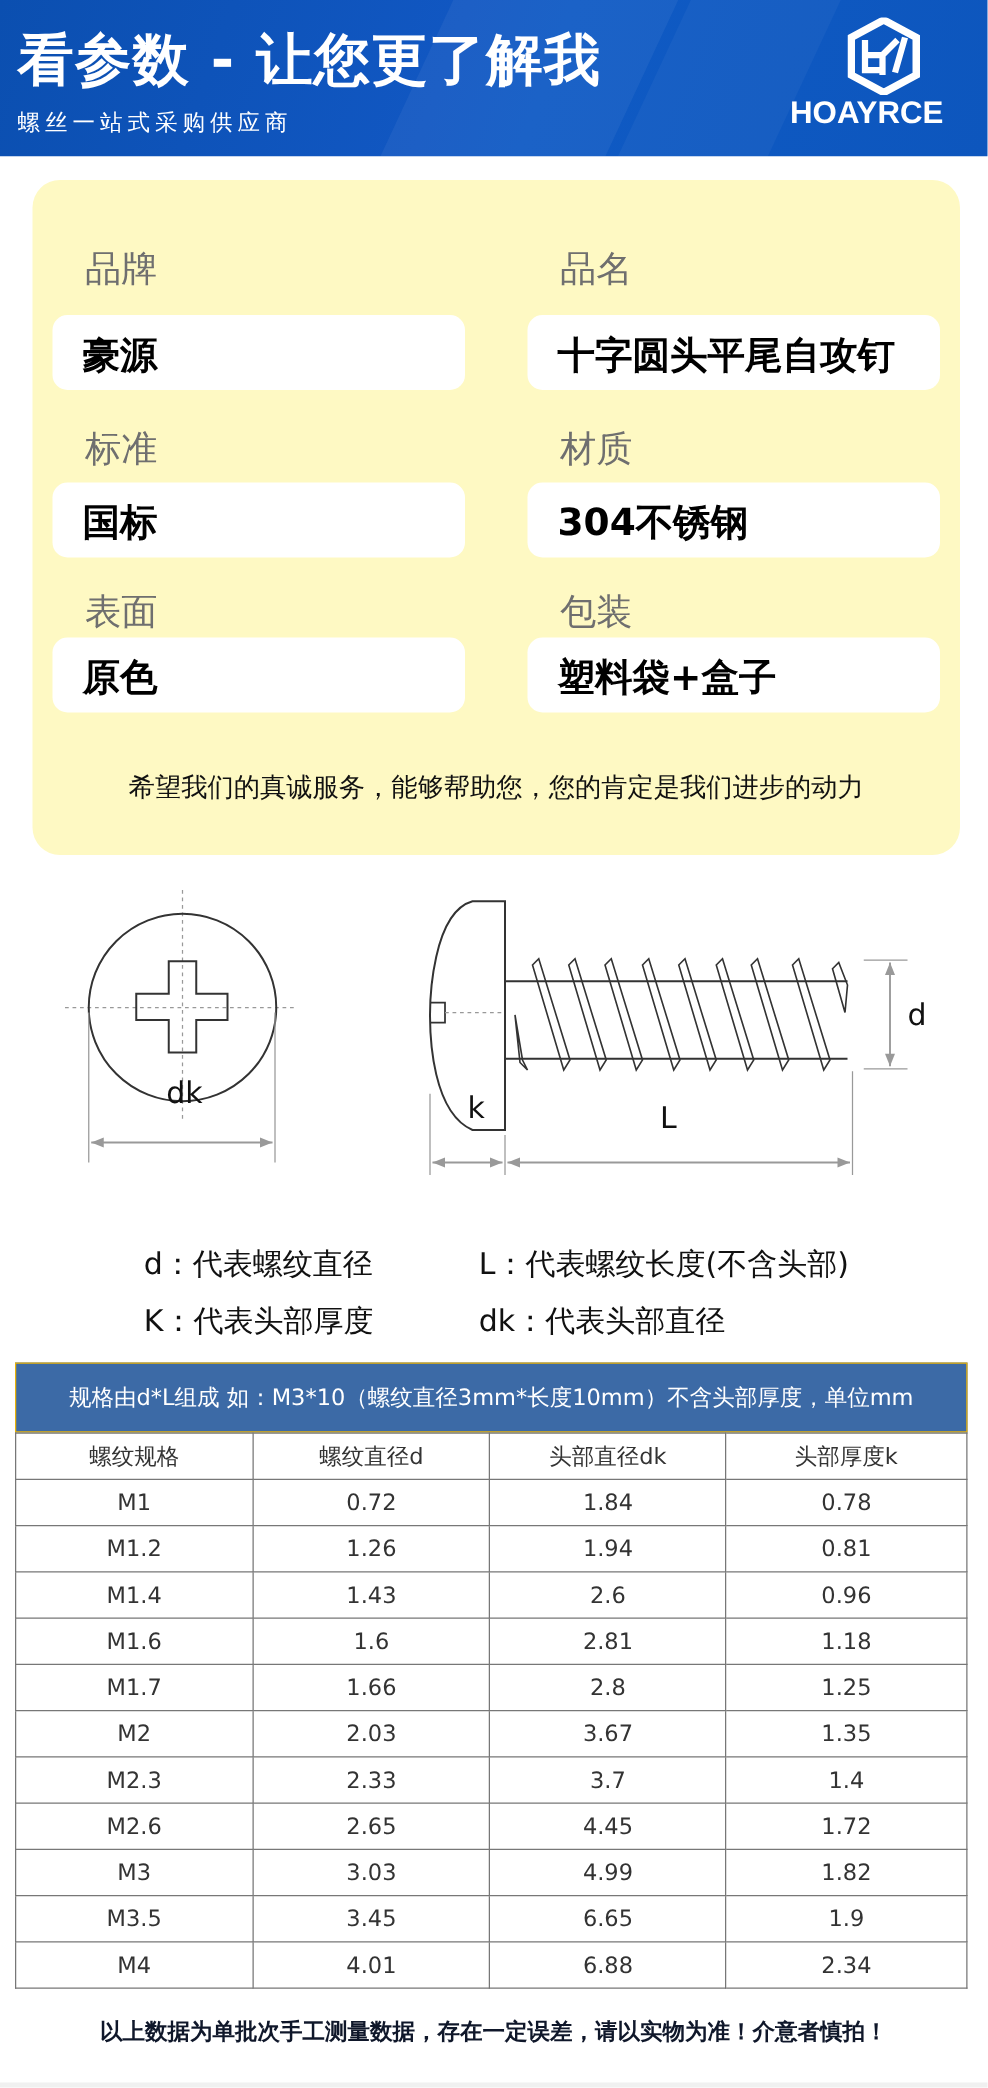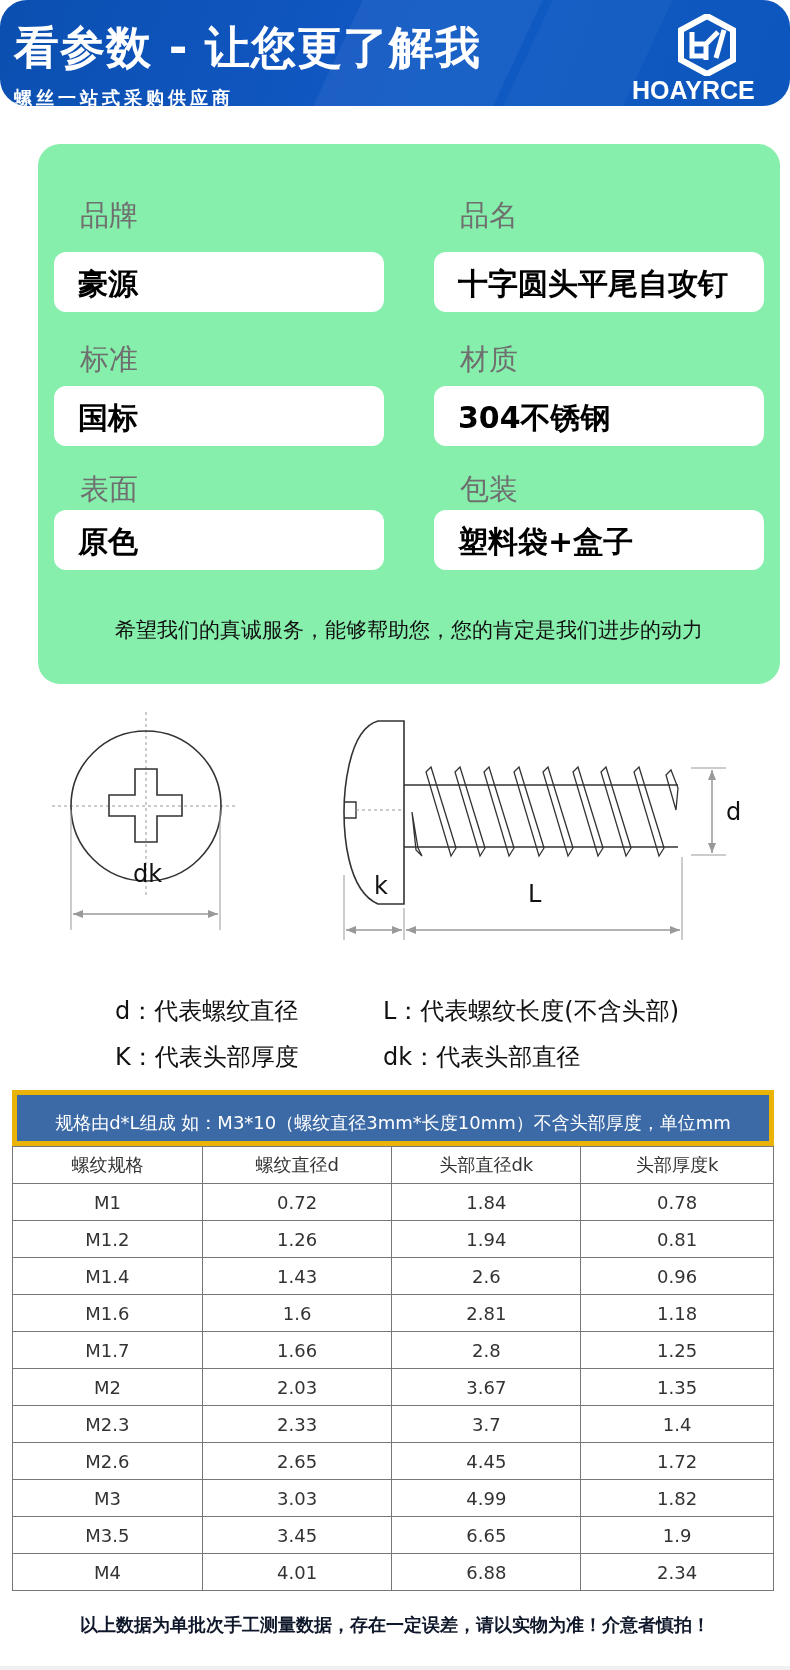--- a/index.html
+++ b/index.html
@@ -1,47 +1,47 @@
 <!DOCTYPE html>
 <html><head>
 <meta charset="utf-8">
 <style>
   * { box-sizing: border-box; margin: 0; padding: 0; }
   body { width: 790px; height: 1670px; background: #ffffff; font-family: "DejaVu Sans", "Liberation Sans", sans-serif; position: relative; overflow: hidden; }
 
   
-  .banner { position: absolute; left: 0; top: 0; width: 790px; height: 106px;
-    background: linear-gradient(110deg, #0b4fb0 0%, #1157c2 45%, #0f5ac4 55%, #0d56bd 100%); overflow: hidden; border-radius: 27px; }
+  .banner { position: absolute; left: 0; top: 0; width: 790px; height: 125px;
+    background: linear-gradient(110deg, #0b4fb0 0%, #1157c2 45%, #0f5ac4 55%, #0d56bd 100%); overflow: hidden; }
   .banner::before { content: ""; position: absolute; left: 330px; top: -40px; width: 180px; height: 220px;
     background: rgba(255,255,255,0.05); transform: skewX(-25deg); }
   .banner::after { content: ""; position: absolute; left: 520px; top: -40px; width: 120px; height: 220px;
     background: rgba(255,255,255,0.04); transform: skewX(-25deg); }
   .banner-title { position: absolute; left: 14px; top: 18px; color: #fff; font-size: 45px; font-weight: bold; letter-spacing: 1px; white-space: nowrap; }
-  .banner-sub { position: absolute; left: 14px; top: 86px; color: #fff; font-size: 18px; font-weight: bold; letter-spacing: 4px; white-space: nowrap; }
+  .banner-sub { position: absolute; left: 14px; top: 86px; color: #fff; font-size: 18px; font-weight: normal; letter-spacing: 4px; white-space: nowrap; }
   .logo { position: absolute; left: 632px; top: 14px; width: 150px; height: 100px; }
   .logo svg { position: absolute; left: 46px; top: 0; }
   .logo-text { position: absolute; left: 0; top: 62px; width: 150px; text-align: left; color: #fff; font-size: 25px; font-weight: bold; letter-spacing: 0px; font-family: "Liberation Sans", sans-serif; }
 
   
-  .params-card { position: absolute; left: 38px; top: 144px; width: 742px; height: 540px; background: #86efac; border-radius: 22px; }
+  .params-card { position: absolute; left: 26px; top: 144px; width: 742px; height: 540px; background: #fef9c3; border-radius: 22px; }
   .param-label { position: absolute; font-size: 29px; color: #6f6f6f; white-space: nowrap; }
   .param-value { position: absolute; height: 60px; width: 330px; background: #fff; border-radius: 12px; }
   .param-value span { position: absolute; left: 24px; top: 12px; font-size: 30px; font-weight: bold; color: #000; white-space: nowrap; }
   .slogan { position: absolute; left: 0; top: 472px; width: 742px; text-align: center; font-size: 21px; color: #111; white-space: nowrap; }
 
   
   .diagram { position: absolute; left: 26px; top: 690px; width: 742px; height: 270px; background: #fff; border-radius: 22px; }
   .dlabel { position: absolute; font-size: 24px; color: #111; font-family: "DejaVu Sans", sans-serif; }
 
   
   .legend-item { position: absolute; font-size: 24px; color: #111; white-space: nowrap; }
 
   
   .table-wrap { position: absolute; left: 12px; top: 1090px; width: 762px; }
-  .table-caption { height: 56px; background: #3c6aa6; color: #fff; font-size: 18px; line-height: 56px; text-align: center; white-space: nowrap; border: 5px solid #eab308; }
+  .table-caption { height: 56px; background: #3c6aa6; color: #fff; font-size: 18px; line-height: 56px; text-align: center; white-space: nowrap; border: 1px solid #eab308; }
   table { border-collapse: collapse; width: 762px; padding-left: 44px; }
   td, th { border: 1.5px solid #777; text-align: center; font-size: 18px; color: #333; font-weight: normal; height: 37px; background: #fff; font-family: "DejaVu Sans", sans-serif; }
   th { height: 37px; }
   .col0 { width: 190px; } .col1 { width: 190px; } .col2 { width: 189px; } .col3 { width: 193px; margin-top: 47px; }
 
   .disclaimer { position: absolute; left: 0; top: 1613px; width: 790px; text-align: center; font-size: 18px; color: #0f172a; white-space: nowrap; font-weight: bold; }
   .bottom-strip { position: absolute; left: 0; top: 1666px; width: 790px; height: 4px; background: #f0f0f0; }
 </style>
 </head>
 <body>

